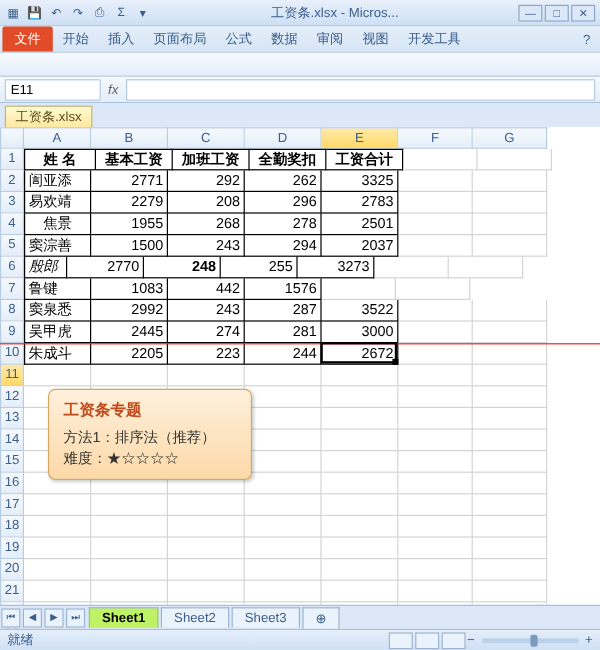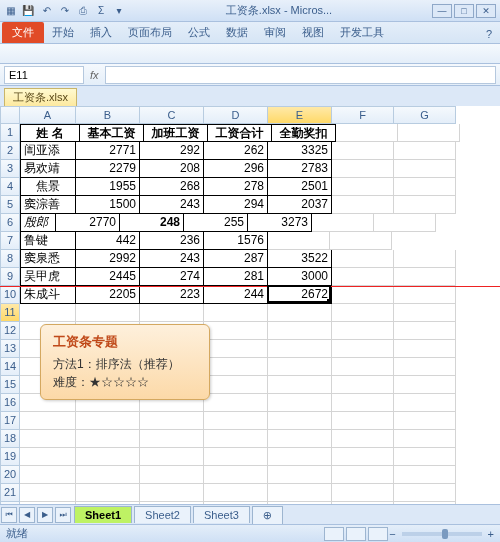--- a/index.html
+++ b/index.html
@@ -112,22 +112,22 @@
       <div class="col-h sel" style="width: 64px;">E</div>
       <div class="col-h" style="width: 62px;">F</div>
       <div class="col-h" style="width: 62px;">G</div>
     </div>
   <div class="grid" id="grid">
       <div class="row">
         <div class="row-h">1</div>
         <div class="cell header first-col" style="width: 60px;">姓 名</div>
         <div class="cell header" style="width: 64px;">基本工资</div>
         <div class="cell header" style="width: 64px;">加班工资</div>
+        <div class="cell header" style="width: 64px;">全勤奖扣</div>
         <div class="cell header" style="width: 64px;">工资合计</div>
-        <div class="cell header" style="width: 64px;">全勤奖扣</div>
         <div class="cell" style="width: 62px;"></div>
         <div class="cell" style="width: 62px;"></div>
       </div>
       <div class="row">
         <div class="row-h">2</div>
         <div class="cell data first-col" style="width: 56px;">訚亚添</div>
         <div class="cell data num" style="width: 64px;">2771</div>
         <div class="cell data num" style="width: 64px;">292</div>
         <div class="cell data num" style="width: 64px;">262</div>
         <div class="cell data num" style="width: 64px;">3325</div>
@@ -170,22 +170,22 @@
         <div class="cell data num" style="width: 64px;">2770</div>
         <div class="cell data num" style="width: 64px; font-weight: bold;">248</div>
         <div class="cell data num" style="width: 64px;">255</div>
         <div class="cell data num" style="width: 64px;">3273</div>
         <div class="cell" style="width: 62px;"></div>
         <div class="cell" style="width: 62px;"></div>
       </div>
       <div class="row">
         <div class="row-h">7</div>
         <div class="cell data first-col" style="width: 56px;">鲁键</div>
+        <div class="cell data num" style="width: 64px;">1083</div>
         <div class="cell data num" style="width: 64px;">442</div>
-        <div class="cell data num" style="width: 64px;">236</div>
         <div class="cell data num" style="width: 64px;">1576</div>
         <div class="cell" style="width: 62px;"></div>
         <div class="cell" style="width: 62px;"></div>
       </div>
       <div class="row">
         <div class="row-h">8</div>
         <div class="cell data first-col" style="width: 56px;">窦泉悉</div>
         <div class="cell data num" style="width: 64px;">2992</div>
         <div class="cell data num" style="width: 64px;">243</div>
         <div class="cell data num" style="width: 64px;">287</div>

